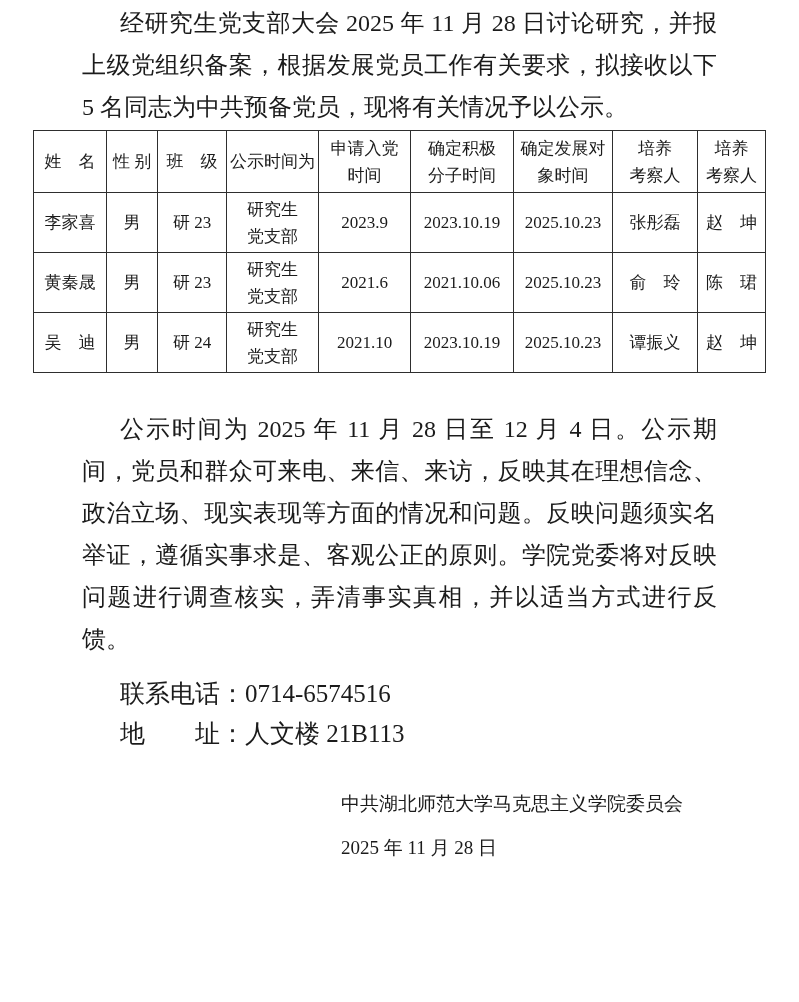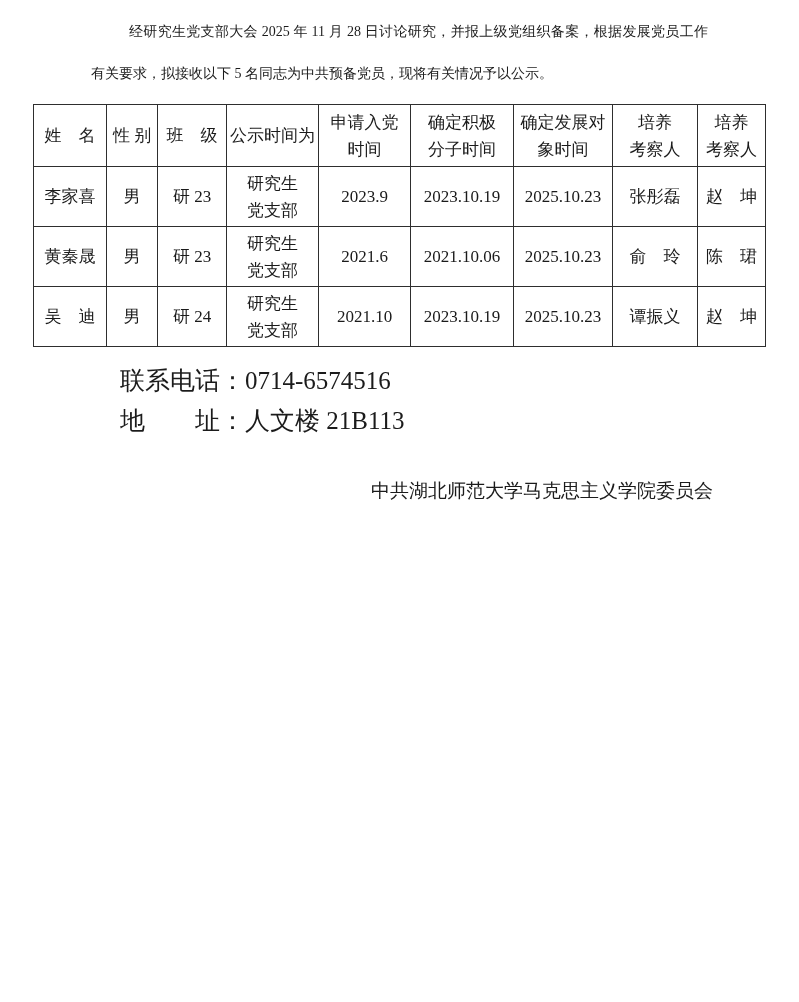--- a/index.html
+++ b/index.html
@@ -11,23 +11,23 @@
     font-family: "Liberation Serif", "DejaVu Serif", serif;
     overflow: hidden;
   }
   .page {
     width: 799px;
     height: 1002px;
     box-sizing: border-box;
     padding-top: 2px;
   }
   .para {
-    margin: 9px;
+    margin: 0;
     padding: 0 82px;
-    font-size: 14px;
+    font-size: 24px;
     line-height: 42px;
     text-align: justify;
     text-justify: inter-ideograph;
   }
   .indent { text-indent: 38px; }
   .para2 { margin-top: 35px; }
 
   table.notice-table {
     border-collapse: collapse;
     table-layout: fixed;
@@ -51,21 +51,21 @@
 
   .contact-line {
     margin: 0;
     padding: 0 82px 0 120px;
     font-size: 25px;
     line-height: 40px;
   }
   .contact-first { margin-top: 14px; }
   .signature-block {
     width: max-content;
-    margin: 28px 86px 0 auto;
+    margin: 28px 116px 0 auto;
     text-align: left;
     font-size: 19px;
     line-height: 44px;
   }
 </style>
 </head>
 <body>
 
 <div class="page">
 
@@ -134,22 +134,24 @@
 党支部</td>
           <td>2021.10</td>
           <td>2023.10.19</td>
           <td>2025.10.23</td>
           <td>谭振义</td>
           <td>赵　坤</td>
         </tr>
       </tbody>
   </table>
 
+  <p class="para indent para2">公示时间为 2025 年 11 月 28 日至 12 月 4 日。公示期间，党员和群众可来电、来信、来访，反映其在理想信念、政治立场、现实表现等方面的情况和问题。反映问题须实名举证，遵循实事求是、客观公正的原则。学院党委将对反映问题进行调查核实，弄清事实真相，并以适当方式进行反馈。</p>
 
   <p class="contact-line contact-first"><span>联系电话：</span><span>0714-6574516</span></p>
 
   <p class="contact-line"><span>地　　址：</span><span>人文楼 21B113</span></p>
 
   <div class="signature-block">
     <div>中共湖北师范大学马克思主义学院委员会</div>
+    <div>2025 年 11 月 28 日</div>
   </div>
 
 </div>
 
 </body></html>

